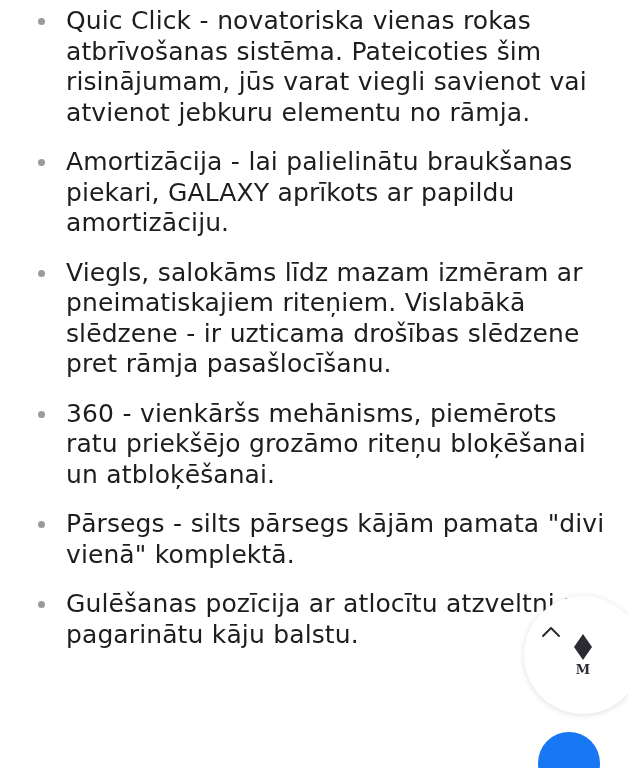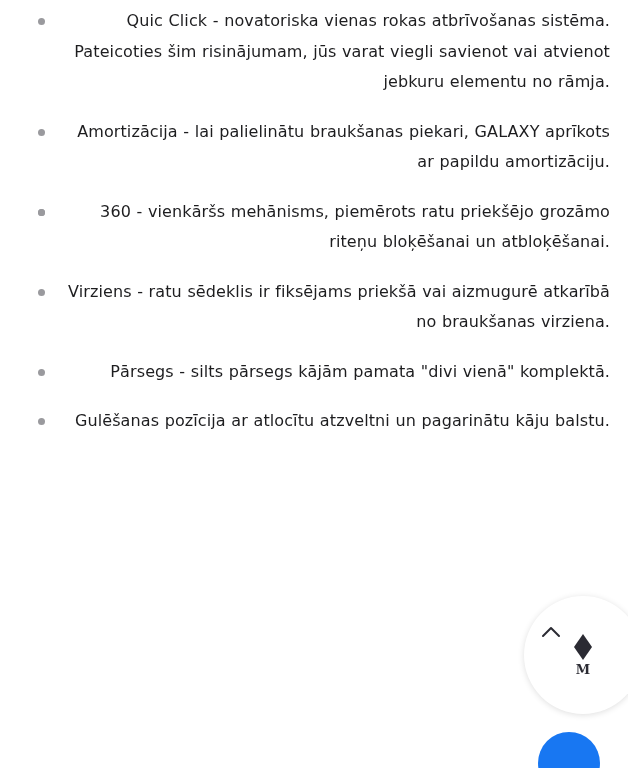--- a/index.html
+++ b/index.html
@@ -22,25 +22,24 @@
   .bullet-list {
     list-style: none;
     margin: 0;
     padding: 6px 18px 0 34px;
   }
   .bullet-item {
     position: relative;
     margin: 0 0 19px 0;
     padding-left: 32px;
     color: #1d1d1f;
-    font-size: 16px;
+    font-size: 25px;
     line-height: 30.5px;
     letter-spacing: 0.1px;
     word-spacing: 0.4px;
-    text-align: right;
   }
   .bullet-item:last-child {
     margin-bottom: 0;
   }
   .bullet-dot {
     position: absolute;
     left: 4px;
     top: 12px;
     width: 7px;
     height: 7px;
@@ -122,28 +121,25 @@
     <li class="bullet-item">
       <span class="bullet-dot"></span>
       <span>Quic Click - novatoriska vienas rokas atbrīvošanas sistēma. Pateicoties šim risinājumam, jūs varat viegli savienot vai atvienot jebkuru elementu no rāmja.</span>
     </li>
     <li class="bullet-item">
       <span class="bullet-dot"></span>
       <span>Amortizācija - lai palielinātu braukšanas piekari, GALAXY aprīkots ar papildu amortizāciju.</span>
     </li>
     <li class="bullet-item">
       <span class="bullet-dot"></span>
+      <span>Viegls, salokāms līdz mazam izmēram ar pneimatiskajiem riteņiem. Vislabākā slēdzene - ir uzticama drošības slēdzene pret rāmja pasašlocīšanu.</span>
     </li>
     <li class="bullet-item">
       <span class="bullet-dot"></span>
       <span>360 - vienkāršs mehānisms, piemērots ratu priekšējo grozāmo riteņu bloķēšanai un atbloķēšanai.</span>
-    </li>
-    <li class="bullet-item">
-      <span class="bullet-dot"></span>
-      <span>Virziens - ratu sēdeklis ir fiksējams priekšā vai aizmugurē atkarībā no braukšanas virziena.</span>
     </li>
     <li class="bullet-item">
       <span class="bullet-dot"></span>
       <span>Pārsegs - silts pārsegs kājām pamata "divi vienā" komplektā.</span>
     </li>
     <li class="bullet-item">
       <span class="bullet-dot"></span>
       <span>Gulēšanas pozīcija ar atlocītu atzveltni un pagarinātu kāju balstu.</span>
     </li>
   </ul>

